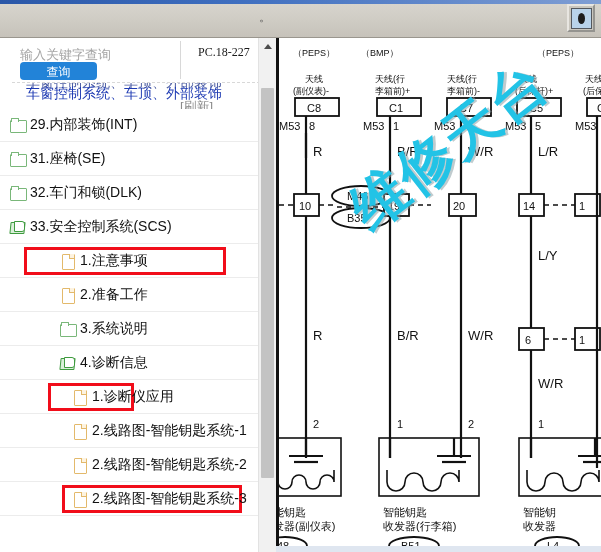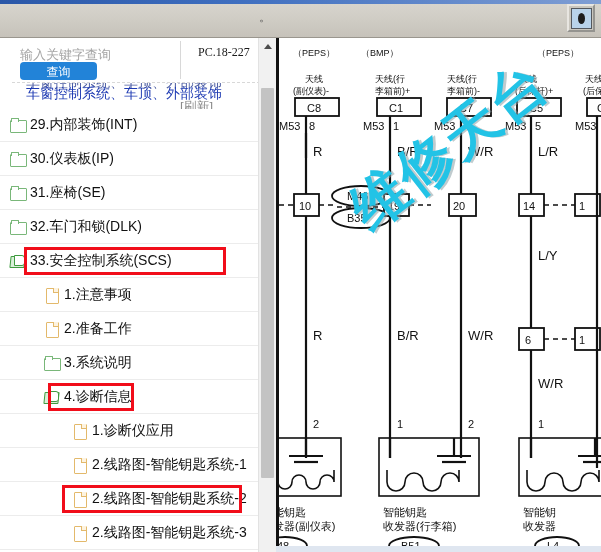--- a/index.html
+++ b/index.html
@@ -142,21 +142,21 @@
   
   .ico.page::before{
     content:"";position:absolute;left:2px;top:0px;width:11px;height:14px;
     border:1.4px solid #e3b96b;background:#fff;border-radius:1px;
   }
   .ico.page::after{
     content:"";position:absolute;left:9px;top:0px;width:4px;height:4px;
     background:#fdf3e0;border-left:1.4px solid #e3b96b;border-bottom:1.4px solid #e3b96b;
   }
   .lvl0{padding-left:10px;}
-  .lvl1{padding-left:44px;}
+  .lvl1{padding-left:60px;}
   .lvl2{padding-left:72px;}
 
   .hl-box{
     position:absolute;border:3px solid #f10d1a;box-sizing:border-box;
     pointer-events:none;
   }
 
   
   .lscroll{
     position:absolute;left:258px;top:38px;width:17px;height:514px;
@@ -226,24 +226,20 @@
     <div class="clipped-row">
       <div class="clipped-ghost">车窗控制系统、车顶、外部装饰</div>
       <div class="clipped-main">车窗控制系统、车顶、外部装饰</div>
       <div class="clipped-refresh">[刷新]</div>
     </div>
 
     <div class="tree" id="tree-root">
         <div class="tree-item lvl0">
           <span class="ico folder"></span>
           <span class="lbl">29.内部装饰(INT)</span>
-        </div>
-        <div class="tree-item lvl0">
-          <span class="ico folder"></span>
-          <span class="lbl">30.仪表板(IP)</span>
         </div>
         <div class="tree-item lvl0">
           <span class="ico folder"></span>
           <span class="lbl">31.座椅(SE)</span>
         </div>
         <div class="tree-item lvl0">
           <span class="ico folder"></span>
           <span class="lbl">32.车门和锁(DLK)</span>
         </div>
         <div class="tree-item lvl0">

